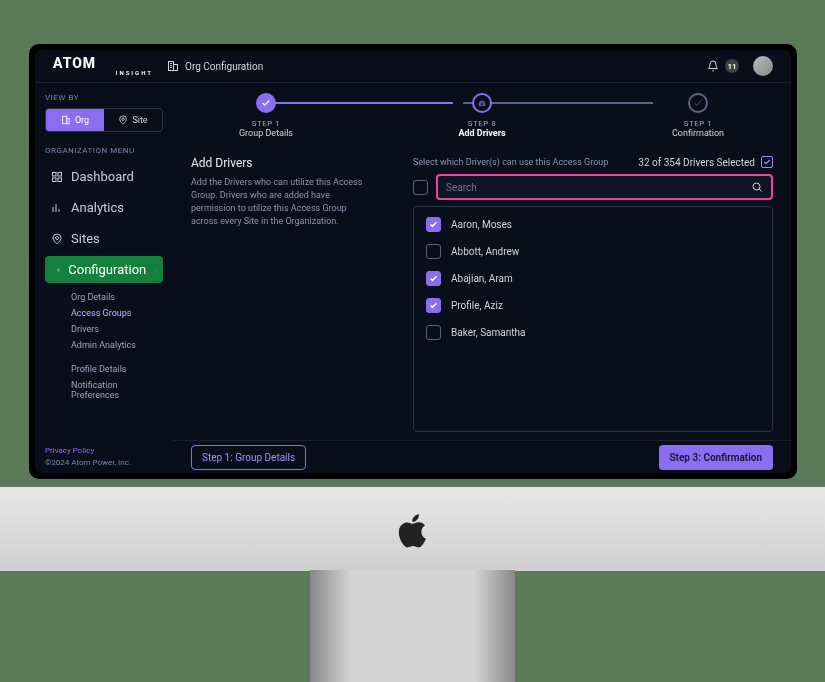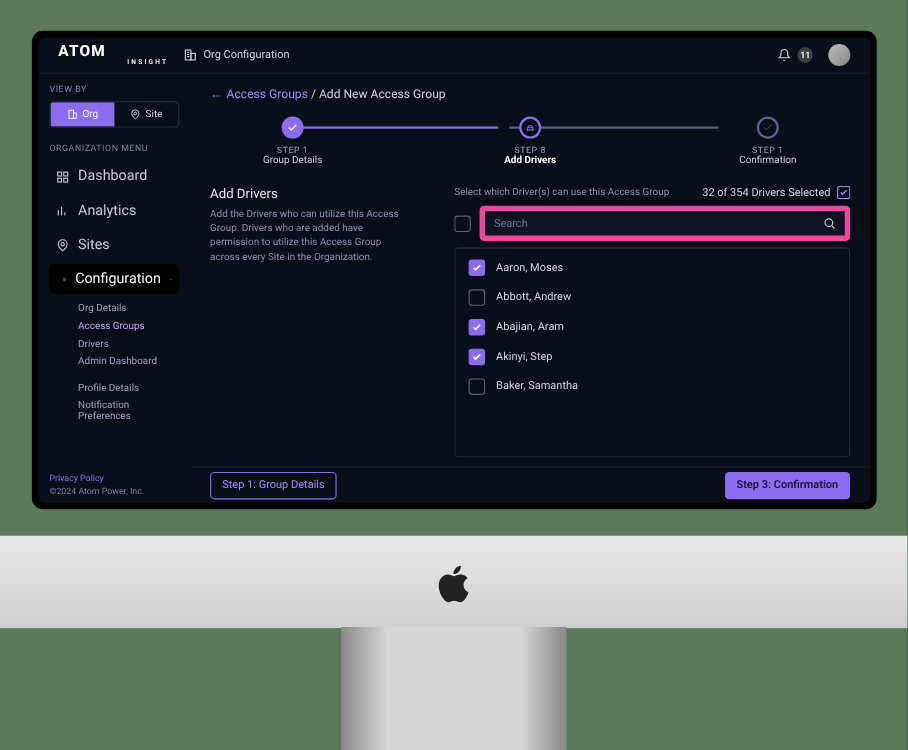--- a/index.html
+++ b/index.html
@@ -1,35 +1,35 @@
 <!DOCTYPE html>
 <html><head>
 <meta charset="utf-8">
 <style>
 * { margin:0; padding:0; box-sizing:border-box; font-family:-apple-system,BlinkMacSystemFont,"Segoe UI",Roboto,Arial,sans-serif; }
 html,body { width:825px; height:682px; background:#5a7a5a; overflow:hidden; }
-.bezel { position:absolute; left:29px; top:28px; width:768px; height:435px; background:#000; border-radius:10px; padding:6px; }
+.bezel { position:absolute; left:29px; top:44px; width:768px; height:435px; background:#000; border-radius:10px; padding:6px; }
 .screen { width:100%; height:100%; background:#0a0e1a; display:flex; flex-direction:column; overflow:hidden; border-radius:6px; }
 .topbar { height:33px; display:flex; align-items:center; padding:0 18px; border-bottom:1px solid #1a2030; }
 .logo { width:100px; font-weight:800; font-size:14px; letter-spacing:1px; color:#fff; line-height:0.9; }
 .logo .sub { font-size:6px; font-weight:600; letter-spacing:2px; display:block; text-align:right; }
 .topbar-title { display:flex; align-items:center; gap:6px; font-size:10px; color:#d0d5e0; margin-left:14px; }
 .top-right { margin-left:auto; display:flex; align-items:center; gap:6px; }
 .bell { color:#d0d5e0; }
 .badge { background:#404040; color:#fff; font-size:8px; font-weight:600; width:14px; height:14px; border-radius:50%; display:flex; align-items:center; justify-content:center; }
 .avatar { width:20px; height:20px; border-radius:50%; background:linear-gradient(135deg,#bbb,#888); margin-left:8px; }
 .body { flex:1; display:flex; overflow:hidden; }
 .sidebar { width:138px; padding:10px 8px 6px 10px; display:flex; flex-direction:column; font-size:10px; }
 .viewby-label { font-size:8px; letter-spacing:0.5px; color:#7a86a6; margin-bottom:6px; }
 .seg { display:flex; border:1px solid #2a3248; border-radius:4px; overflow:hidden; margin-bottom:14px; width:118px; }
 .seg-opt { flex:1; display:flex; align-items:center; justify-content:center; gap:4px; padding:6px 0; font-size:9px; color:#d0d5e0; cursor:pointer; }
 .seg-opt.active { background:#8b6ef0; color:#fff; }
 .menu-label { font-size:8px; letter-spacing:0.5px; color:#7a86a6; margin-bottom:8px; }
 .nav-item { display:flex; align-items:center; gap:8px; padding:6px 6px; color:#c5cde0; font-size:13px; border-radius:4px; cursor:pointer; margin-bottom:4px; width:118px; }
-.nav-item.active { background:#000000; color:#fff;padding-left:12px; }
+.nav-item.active { background:#15803d; color:#fff;padding-left:12px; }
 .nav-item .chev { margin-left:auto; }
 .sub-items { padding-left:26px; margin-top:2px; }
 .sub-item { font-size:9px; color:#9aa5c0; padding:3px 0; cursor:pointer; }
 .sub-item.active { color:#c7aaff; }
 .sidebar-footer { margin-top:auto; }
 .pp { font-size:8px; color:#8b6ef0; margin-bottom:3px; display:block; }
 .copy { font-size:8px; color:#7a86a6; }
 .main { flex:1; display:flex; flex-direction:column; overflow:hidden; }
 .crumbs { padding:12px 18px 4px; font-size:11px; }
 .crumb-link { color:#a58cf5; text-decoration:none; }
@@ -52,21 +52,21 @@
 .section-title { font-size:12px; color:#e5eaf5; margin-bottom:6px; }
 .section-desc { font-size:9px; color:#8a94b0; line-height:1.45; }
 .right-col { flex:1; display:flex; flex-direction:column; overflow:hidden;margin-left:24px; }
 .sel-row { display:flex; justify-content:space-between; align-items:center; margin-bottom:6px; }
 .sel-label { font-size:9px; color:#8a94b0; }
 .sel-count { font-size:10px; color:#d0d5e0; display:flex; align-items:center; gap:6px; margin-left:auto; }
 .sel-count .chk-all { width:12px; height:12px; border:1.5px solid #a58cf5; border-radius:2px; display:flex; align-items:center; justify-content:center; color:#a58cf5; }
 .search-row { display:flex; align-items:center; gap:8px; margin-bottom:6px; }
 .chk { width:15px; height:15px; border:1.5px solid #5a6480; border-radius:3px; display:flex; align-items:center; justify-content:center; cursor:pointer; flex-shrink:0; background:transparent; }
 .chk.checked { background:#8b6ef0; border-color:#8b6ef0; color:#fff; }
-.search-field { flex:1; display:flex; align-items:center; border:5px solid #ec4899; border-radius:4px; padding:5px 8px; background:#0f1524; }
+.search-field { flex:1; display:flex; align-items:center; border:2px solid #ec4899; border-radius:4px; padding:5px 8px; background:#0f1524; }
 .search-input { flex:1; background:transparent; border:none; color:#d0d5e0; font-size:10px; outline:none; }
 .search-input::placeholder { color:#6a7490; }
 .search-icon { color:#d0d5e0; }
 .driver-list { flex:1; border:1px solid #2a3248; border-radius:4px; padding:4px 0; overflow:hidden; }
 .driver-row { display:flex; align-items:center; gap:10px; padding:6px 12px; }
 .driver-name { font-size:10px; color:#d0d5e0; }
 .footer-bar { height:33px; border-top:1px solid #1a2030; display:flex; align-items:center; padding:0 18px; }
 .btn { font-size:10px; padding:6px 10px; border-radius:4px; cursor:pointer; border:1px solid transparent; }
 .btn.outline { border-color:#8b6ef0; color:#a58cf5; background:transparent; }
 .btn.solid { background:#8b6ef0; color:#1a1030; font-weight:600; margin-left:auto; }
@@ -162,36 +162,33 @@
         <span>Configuration</span>
         <svg class="chev" width="10" height="10" viewBox="0 0 24 24" fill="none" stroke="currentColor" stroke-width="2">
               <polyline points="6 9 12 15 18 9"></polyline>
             </svg>
       </div>
 
       <div class="sub-items">
         <div class="sub-item">Org Details</div>
         <div class="sub-item active">Access Groups</div>
         <div class="sub-item">Drivers</div>
-        <div class="sub-item">Admin Dashboard</div>
+        <div class="sub-item">Admin Analytics</div>
         <div style="height:8px"></div>
         <div class="sub-item">Profile Details</div>
         <div class="sub-item">Notification Preferences</div>
       </div>
 
       <div class="sidebar-footer">
         <a class="pp">Privacy Policy</a>
         <div class="copy">©2024 Atom Power, Inc.</div>
       </div>
     </div>
 
     <div class="main">
-      <div class="crumbs">
-        <span class="back-arrow">←</span><a class="crumb-link">Access Groups</a><span class="crumb-rest"> / Add New Access Group</span>
-      </div>
 
       <div class="stepper">
         <div class="line line1"></div>
         <div class="line line2"></div>
         <div class="step done">
           <div class="step-circle">
             <svg width="10" height="10" viewBox="0 0 24 24" fill="none" stroke="currentColor" stroke-width="3">
                   <polyline points="20 6 9 17 4 12"></polyline>
                 </svg>
           </div>
@@ -273,21 +270,21 @@
                     </svg>
                   </div>
               <span class="driver-name">Abajian, Aram</span>
             </div>
             <div class="driver-row">
               <div class="chk checked">
                     <svg width="9" height="9" viewBox="0 0 24 24" fill="none" stroke="currentColor" stroke-width="4">
                       <polyline points="20 6 9 17 4 12"></polyline>
                     </svg>
                   </div>
-              <span class="driver-name">Akinyi, Step</span>
+              <span class="driver-name">Profile, Aziz</span>
             </div>
             <div class="driver-row">
               <div class="chk"></div>
               <span class="driver-name">Baker, Samantha</span>
             </div>
           </div>
         </div>
       </div>
 
       <div class="footer-bar">

